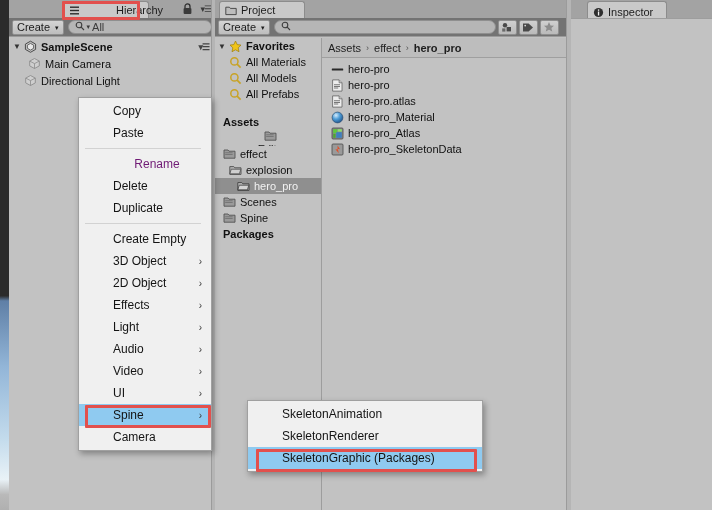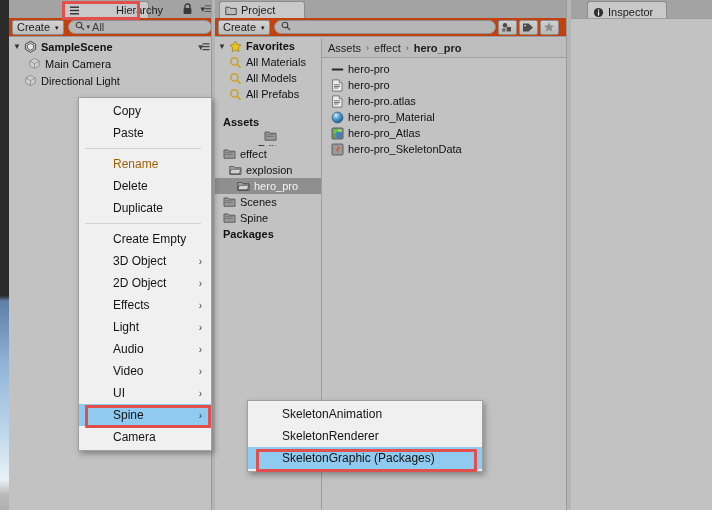--- a/index.html
+++ b/index.html
@@ -20,21 +20,21 @@
   
   .panel{position:absolute;background:#c2c2c2;}
   .tabbar{position:absolute;height:18px;background:#a3a3a3;left:0;right:0;top:0;}
   .tab{
     position:absolute;top:1px;height:17px;display:flex;align-items:center;
     background:#c9c9c9;border:1px solid #8c8c8c;border-bottom:none;
     border-radius:3px 3px 0 0;padding:0 8px 0 5px;
     font-size:11px;color:#1c1c1c;box-sizing:border-box;
   }
   .tab .tabico{margin-right:4px;display:inline-flex;align-items:center;}
-  .toolbar{position:absolute;left:0;right:0;height:19px;background:#c2410c;
+  .toolbar{position:absolute;left:0;right:0;height:19px;background:#737373;
     border-bottom:1px solid #9a9a9a;display:flex;align-items:center;padding:0 3px;box-sizing:border-box;}
   .tb-btn{height:15px;display:flex;align-items:center;padding:0 4px;
     background:linear-gradient(to bottom,#d4d4d4,#bdbdbd);
     border:1px solid #8f8f8f;border-radius:2px;font-size:11px;color:#1b1b1b;
     box-sizing:border-box;}
   .tb-btn .caret{margin-left:5px;font-size:7px;line-height:1;}
   .searchbox{flex:1;height:14px;margin-left:4px;background:#b6b6b6;
     border:1px solid #8f8f8f;border-radius:7px;display:flex;align-items:center;
     padding:0 6px;box-sizing:border-box;color:#3a3a3a;font-size:11px;}
   .searchbox .mag{margin-right:2px;}
@@ -76,21 +76,21 @@
   
   .vsplit{position:absolute;top:0;bottom:0;width:4px;background:#b5b5b5;
     border-left:1px solid #9b9b9b;border-right:1px solid #9b9b9b;}
 
   
   .ctxmenu{position:absolute;background:#f0f0f0;border:1px solid #a0a0a0;
     box-shadow:2px 3px 6px rgba(0,0,0,.32);font-size:12px;color:#141414;
     padding:2px 0;box-sizing:border-box;}
   .mi{height:22px;display:flex;align-items:center;padding-left:34px;padding-right:10px;
     position:relative;white-space:nowrap;}
-  .mi.disabled{color:#a16207;}
+  .mi.disabled{color:#701a75;justify-content:center;}
   .mi.hl{background:#8fcaf0;}
   .mi .arrow{position:absolute;right:9px;font-size:10px;color:#3a3a3a;}
   .msep{height:1px;background:#d2d2d2;margin:4px 10px 4px 6px;}
 
   
   .redbox{position:absolute;border:3px solid #e2504d;box-sizing:border-box;border-radius:1px;pointer-events:none;}
 </style>
 </head>
 <body>
 

